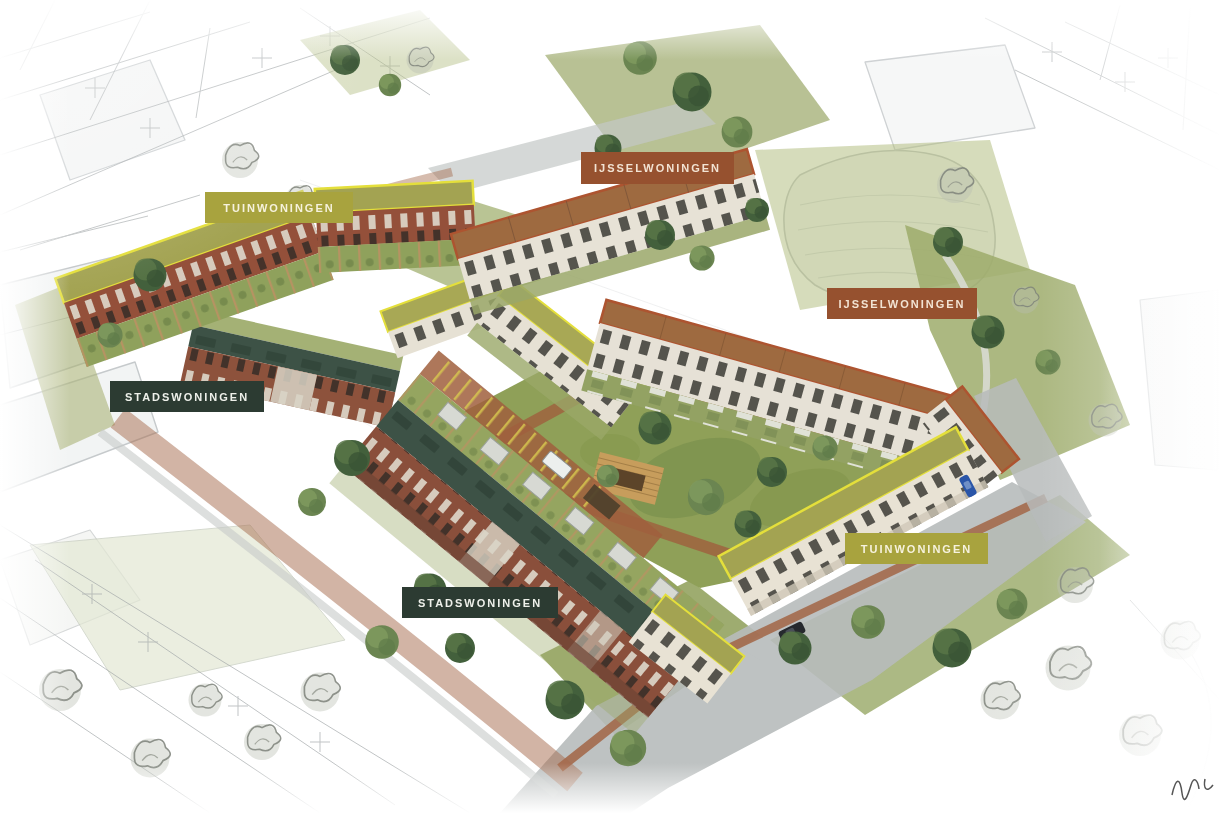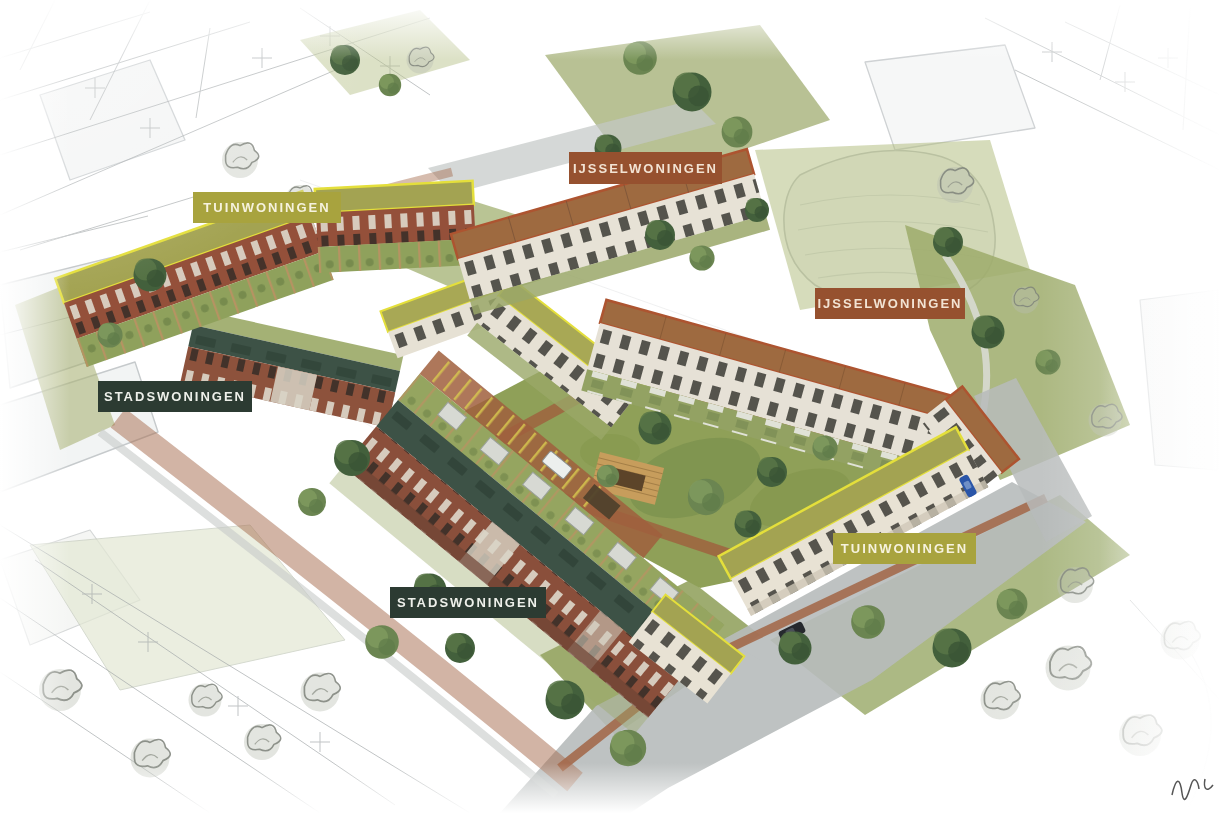--- a/index.html
+++ b/index.html
@@ -3,22 +3,22 @@
 <meta charset="utf-8">
 <style>
   html,body{margin:0;padding:0;background:#ffffff;}
   .stage{
     position:relative;width:1220px;height:813px;overflow:hidden;
     background:#ffffff;font-family:"Liberation Sans",sans-serif;
   }
   .stage svg{position:absolute;left:0;top:0;}
   .badge{
     position:absolute;display:flex;align-items:center;justify-content:center;
-    font-weight:bold;font-size:13px;letter-spacing:2px;white-space:nowrap;
-    text-transform:uppercase;user-select:none;
+    font-weight:bold;font-size:11px;letter-spacing:2px;white-space:nowrap;
+    text-transform:uppercase;user-select:none;margin-left:12px;
   }
 </style>
 </head>
 <body>
 
 <div class="stage">
 
 <svg width="1220" height="813" viewBox="0 0 1220 813">
   <defs>
     <g id="tD">

